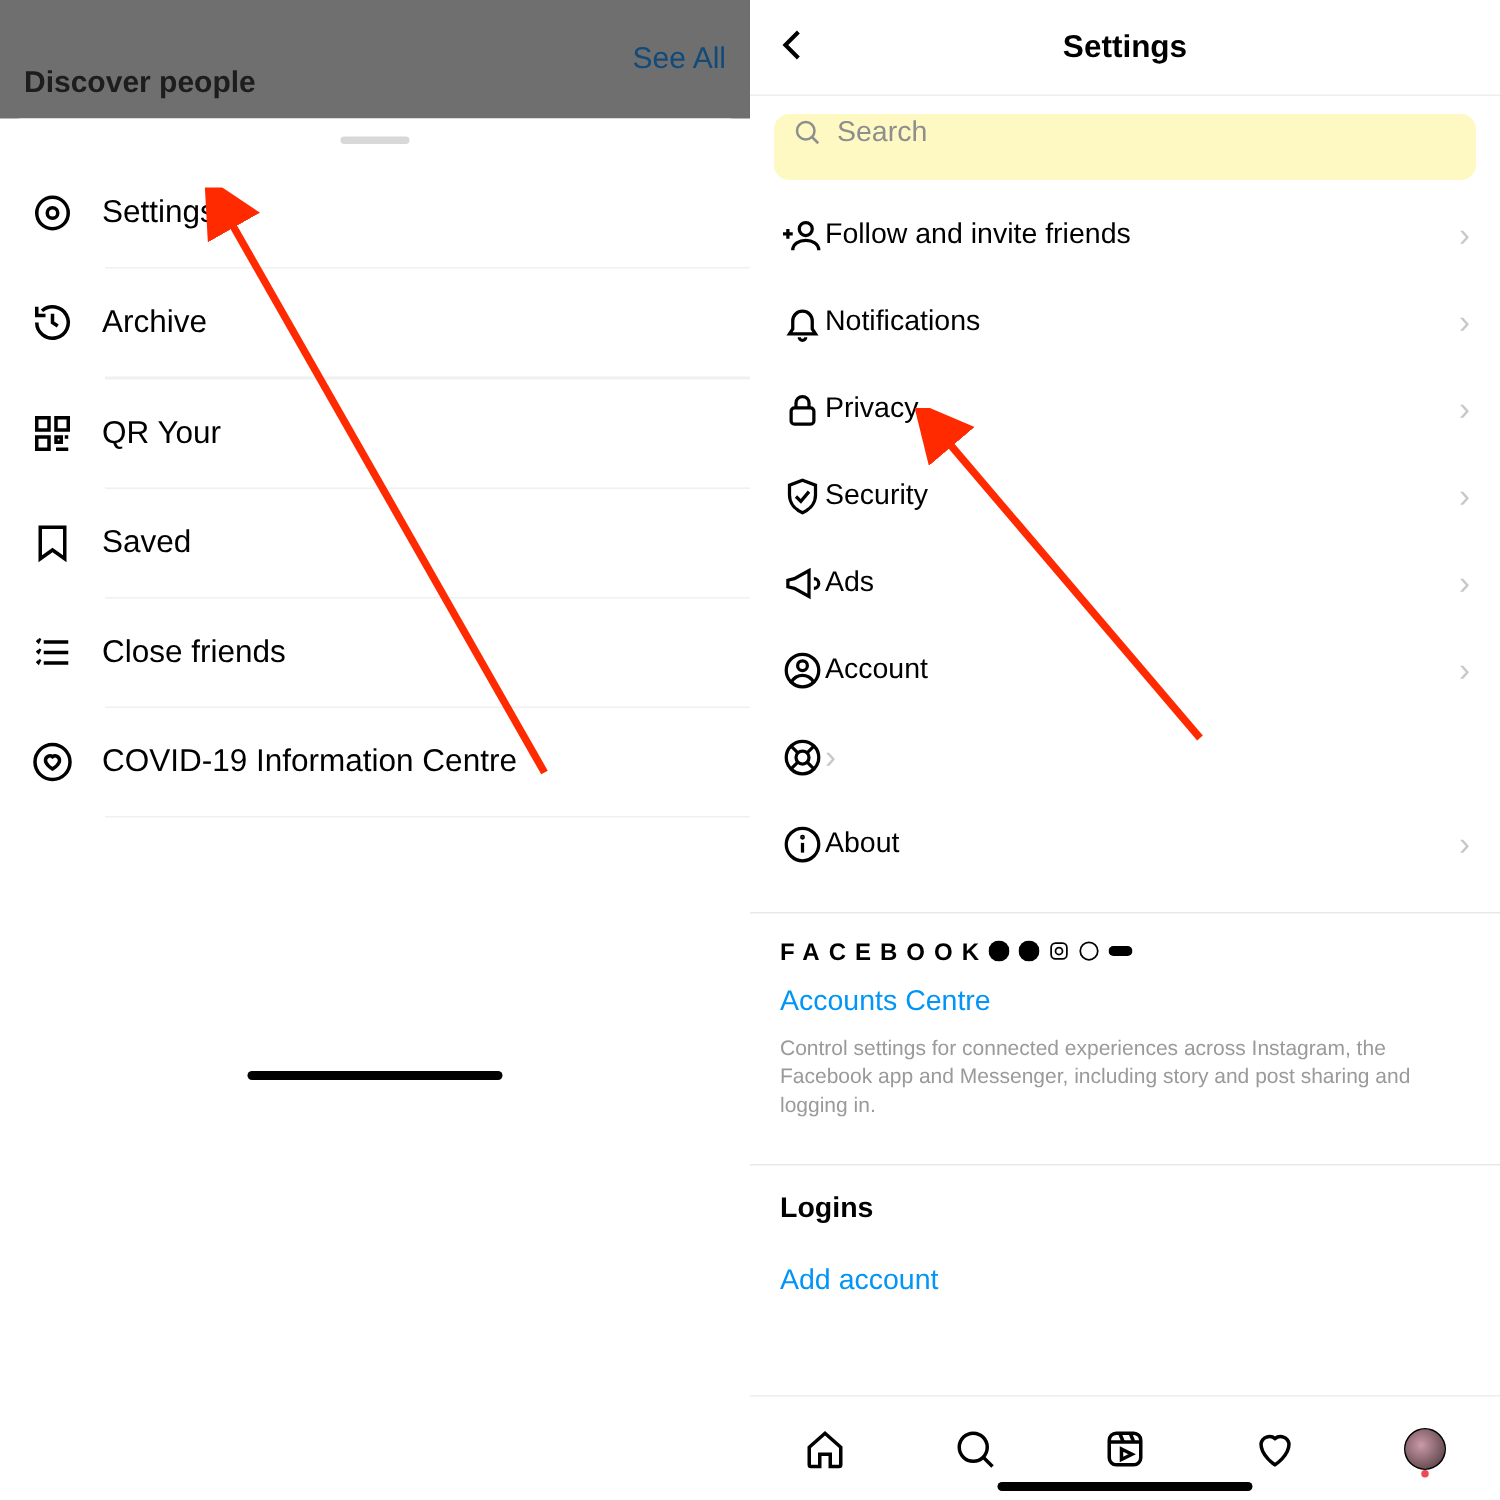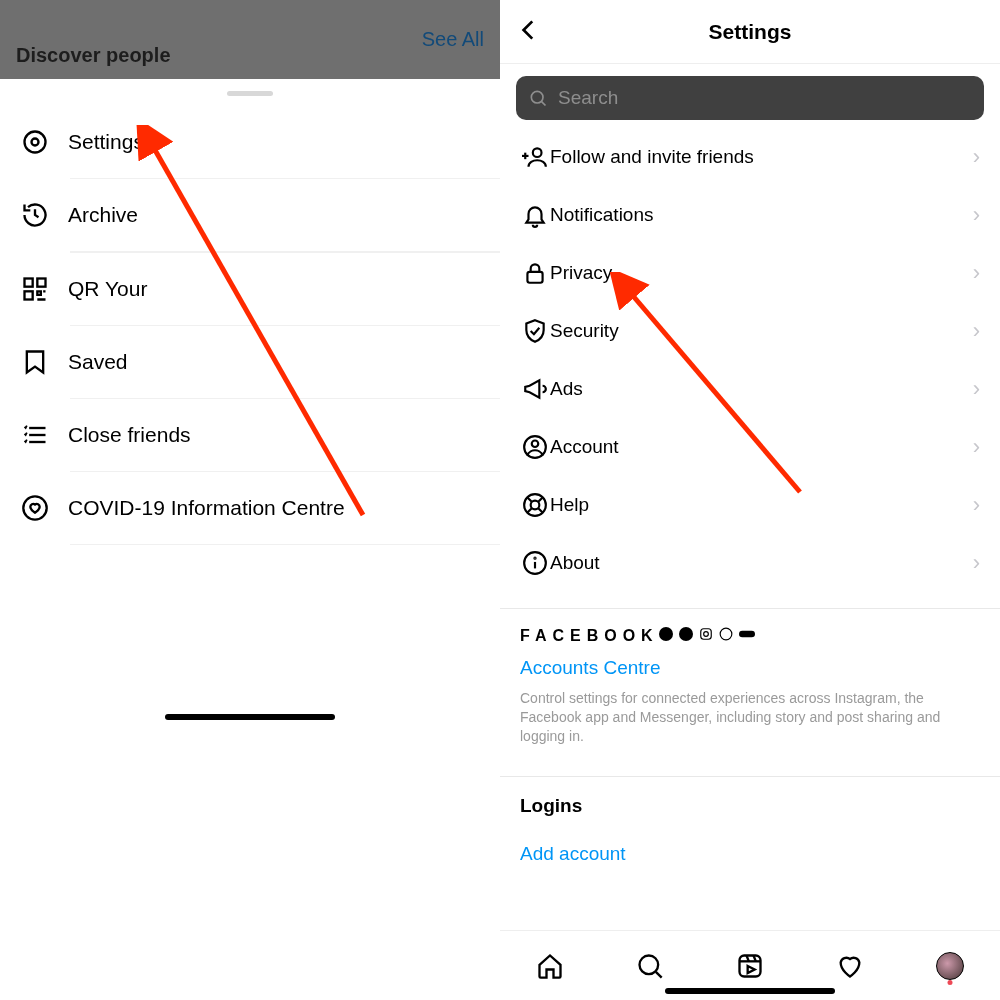--- a/index.html
+++ b/index.html
@@ -81,25 +81,24 @@
     .back-btn { width: 30px; height: 30px; }
     .right-header .title {
       flex: 1;
       text-align: center;
       font-size: 21px;
       font-weight: 700;
       margin-right: 30px;
     }
     .search-box {
       margin: 12px 16px 8px;
-      background: #404040;
+      background: #fef9c3;
       border-radius: 10px;
       height: 44px;
       display: flex;
-      align-items: center;
       padding: 2px 12px;
       gap: 10px;
       color: #8e8e8e;
       font-size: 19px;
     }
     .settings-row {
       display: flex;
       align-items: center;
       padding: 0 20px;
       height: 58px;
@@ -338,21 +337,20 @@
     <span class="icon">
         <svg viewBox="0 0 24 24" width="26" height="26" fill="none" stroke="#000" stroke-width="2">
           <circle cx="12" cy="12" r="10"></circle>
           <circle cx="12" cy="12" r="4"></circle>
           <line x1="5" y1="5" x2="9" y2="9"></line>
           <line x1="15" y1="15" x2="19" y2="19"></line>
           <line x1="5" y1="19" x2="9" y2="15"></line>
           <line x1="15" y1="9" x2="19" y2="5"></line>
         </svg>
       </span>
-    <span class="label">Help</span>
     <span class="chev">›</span>
   </div>
   <div class="settings-row">
     <span class="icon">
         <svg viewBox="0 0 24 24" width="26" height="26" fill="none" stroke="#000" stroke-width="2">
           <circle cx="12" cy="12" r="10"></circle>
           <line x1="12" y1="11" x2="12" y2="17"></line>
           <circle cx="12" cy="7.5" r="0.5" fill="#000"></circle>
         </svg>
       </span>

